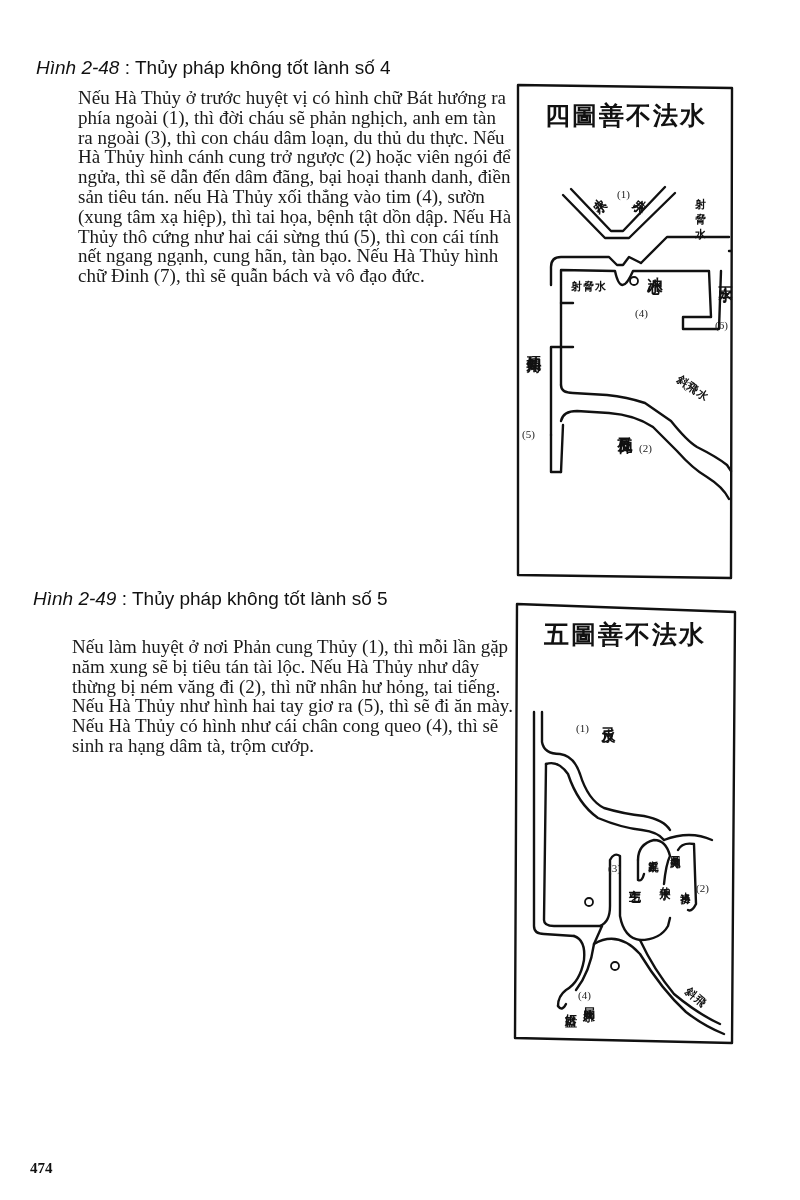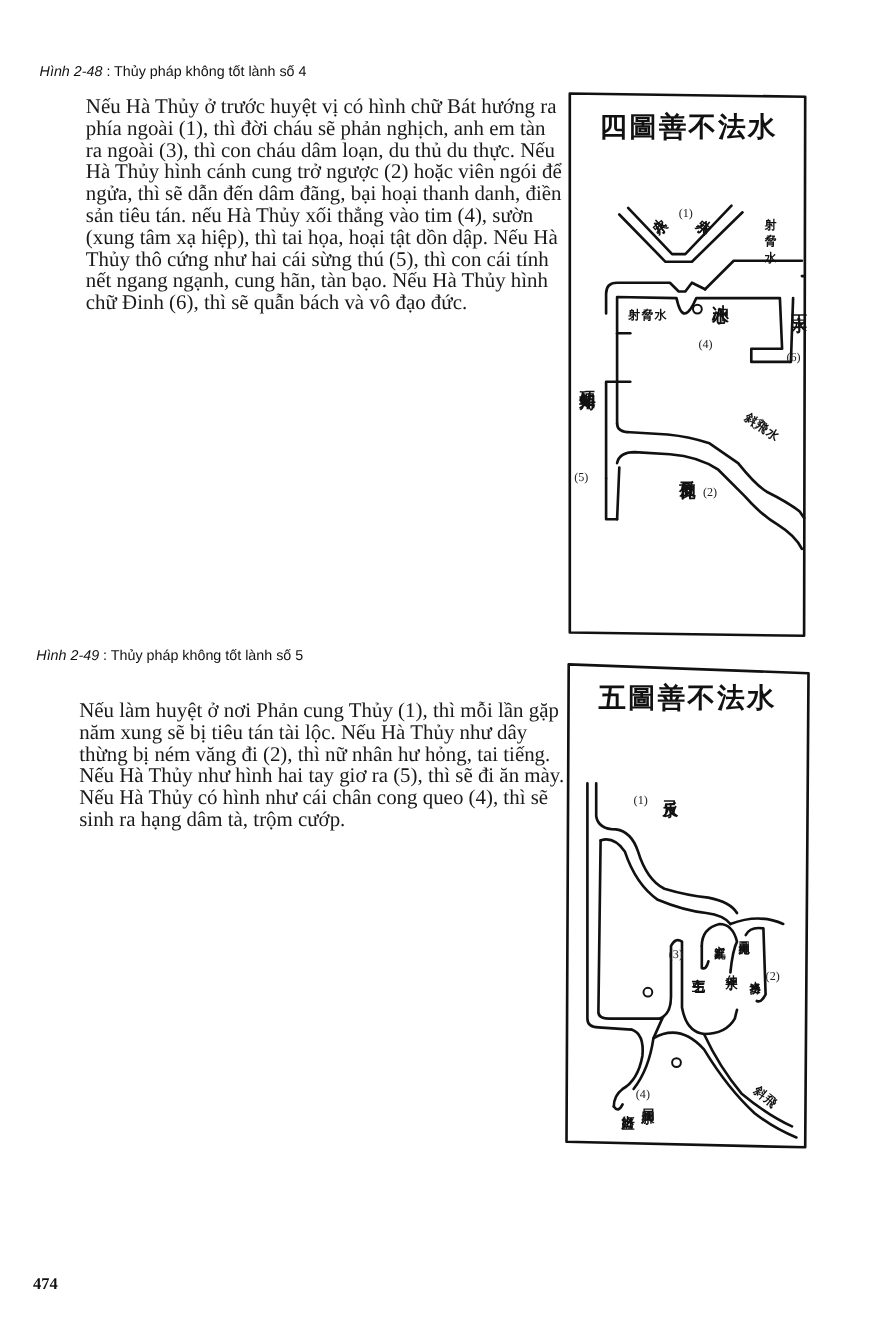--- a/index.html
+++ b/index.html
@@ -1,17 +1,17 @@
 <!DOCTYPE html>
 <html><head>
 <meta charset="utf-8">
 <style>
   html, body { margin:0; padding:0; background:#fff; }
   body { width:800px; height:1200px; position:relative; overflow:hidden; color:#111; }
-  .caption { position:absolute; font-family:"Liberation Sans", sans-serif; font-size:13px; color:#111; white-space:nowrap; }
+  .caption { position:absolute; font-family:"Liberation Sans", sans-serif; font-size:19px; color:#111; white-space:nowrap; }
   .caption .fig { font-style:italic; }
   .para { position:absolute; font-family:"Liberation Serif", serif; font-size:19px; line-height:19.8px; color:#1a1a1a; text-align:justify; }
   .para span { display:block; white-space:nowrap; text-align:justify; text-align-last:justify; }
   .para span.last { text-align-last:left; }
   .diagram { position:absolute; }
   .diagram svg { position:absolute; left:0; top:0; overflow:visible; }
   .dtitle { position:absolute; font-family:"DejaVu Serif", serif; font-weight:bold; font-size:25px; letter-spacing:2px; color:#111; white-space:nowrap; }
   .vlabel { position:absolute; font-family:"DejaVu Serif", serif; font-weight:bold; color:#111; writing-mode:vertical-rl; letter-spacing:1px; }
   .num { position:absolute; font-family:"Liberation Serif", serif; font-size:11px; color:#222; }
   .pageno { position:absolute; left:30px; top:1160px; font-family:"Liberation Serif", serif; font-weight:bold; font-size:15px; color:#111; }
@@ -23,24 +23,24 @@
   <span class="fig">Hình 2-48</span><span> : </span><span>Thủy pháp không tốt lành số 4</span>
 </div>
 
 <div class="para" style="left:78px; top:88px; width:395px;">
   <span>Nếu Hà Thủy ở trước huyệt vị có hình chữ Bát hướng ra</span>
   <span>phía ngoài (1), thì đời cháu sẽ phản nghịch, anh em tàn</span>
   <span>ra ngoài (3), thì con cháu dâm loạn, du thủ du thực. Nếu</span>
   <span>Hà Thủy hình cánh cung trở ngược (2) hoặc viên ngói để</span>
   <span>ngửa, thì sẽ dẫn đến dâm đãng, bại hoại thanh danh, điền</span>
   <span>sản tiêu tán. nếu Hà Thủy xối thẳng vào tim (4), sườn</span>
-  <span>(xung tâm xạ hiệp), thì tai họa, hoại tật dồn dập. Nếu Hà</span>
+  <span>(xung tâm xạ hiệp), thì tai họa, bệnh tật dồn dập. Nếu Hà</span>
   <span>Thủy thô cứng như hai cái sừng thú (5), thì con cái tính</span>
   <span>nết ngang ngạnh, cung hãn, tàn bạo. Nếu Hà Thủy hình</span>
-  <span class="last">chữ Đinh (6), thì sẽ quẫn bách và vô đạo đức.</span>
+  <span class="last">chữ Đinh (7), thì sẽ quẫn bách và vô đạo đức.</span>
 </div>
 
 <div class="diagram" style="left:517px; top:85px; width:196px; height:494px;">
   <svg width="216" height="494">
     <g fill="none" stroke="#111" stroke-width="2.4" stroke-linecap="round" stroke-linejoin="round">
       <path d="M1,0 L215,3 L214,493 L1,490 Z"></path>
 
       <path d="M46,110 L88,153 L112,153 L158,108"></path>
       <path d="M54,104 L94,146 L106,146 L148,102"></path>
       <path d="M124,178 L150,152 L212,152"></path>

